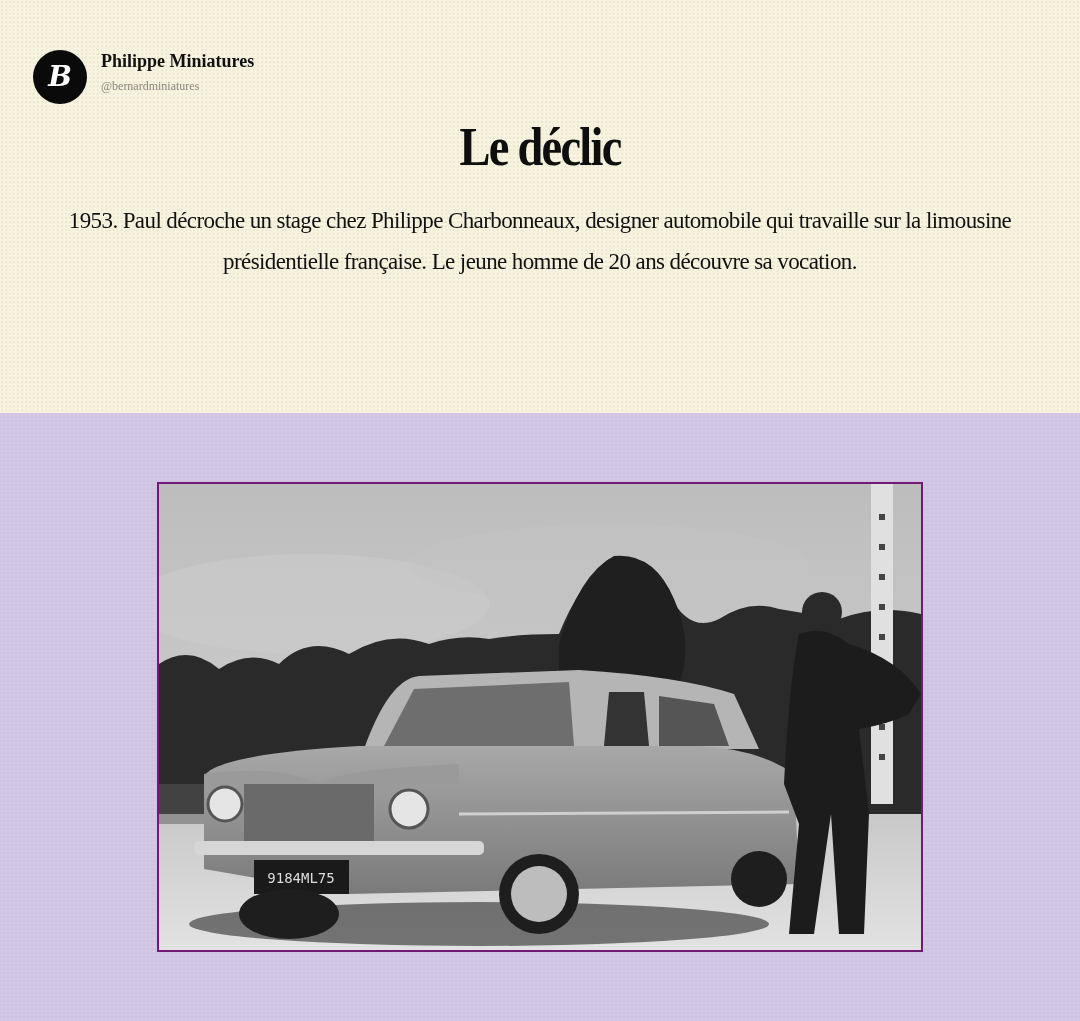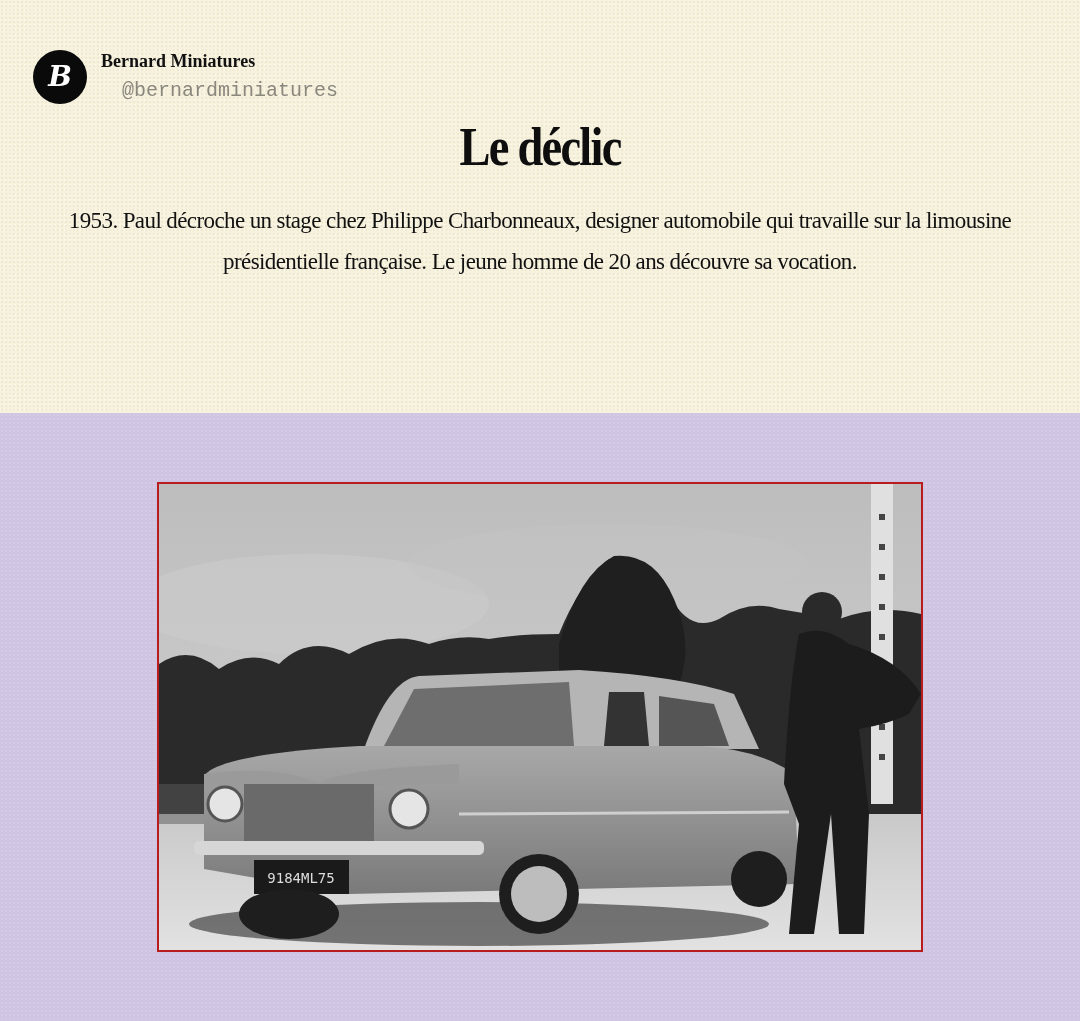--- a/index.html
+++ b/index.html
@@ -29,46 +29,46 @@
       display: flex; align-items: center; justify-content: center;
       color: #fff; font-family: "DejaVu Serif", serif; font-weight: bold; font-style: italic;
       font-size: 28px; line-height: 1;
     }
     .account-name {
       position: absolute; left: 101px; top: 51px;
       font-family: "Liberation Serif", serif; font-weight: bold; font-size: 18px; color: #111;
     }
     .account-handle {
       position: absolute; left: 101px; top: 79px;
-      font-family: Liberation Mono, monospace; font-size: 20px; color: #8a877d; margin-left: 21px;
+      font-family: Liberation Serif, serif; font-size: 12px; color: #8a877d;
     }
     .title {
       position: absolute; left: 0; top: 116px; width: 1080px; text-align: center;
       font-family: "Liberation Serif", serif; font-weight: bold; font-size: 54px;
       letter-spacing: -2px; color: #0e0e0e; transform: scaleX(0.86);
     }
     .body-text {
       position: absolute; left: 40px; top: 200px; width: 1000px; text-align: center;
       font-family: "Liberation Serif", serif; font-size: 23px; line-height: 41px;
       color: #111; letter-spacing: -0.6px;
     }
     .photo-frame {
       position: absolute; left: 157px; top: 482px; width: 762px; height: 466px;
-      border: 2px solid #b91c1c; background: #bbb; overflow: hidden;
+      border: 2px solid #701a75; background: #bbb; overflow: hidden;
     }
     .photo-frame svg { display: block; }
   </style>
 </head>
 <body>
 
 <div class="top">
   <div class="avatar">
     <span>B</span>
   </div>
-  <div class="account-name">Bernard Miniatures</div>
+  <div class="account-name">Philippe Miniatures</div>
   <div class="account-handle">@bernardminiatures</div>
   <div class="title">Le déclic</div>
   <div class="body-text">1953. Paul décroche un stage chez Philippe Charbonneaux, designer automobile qui travaille sur la limousine présidentielle française. Le jeune homme de 20 ans découvre sa vocation.</div>
 </div>
 
 <div class="bottom">
 </div>
 
 <div class="photo-frame">
   <svg width="762" height="466" viewBox="0 0 762 466">

